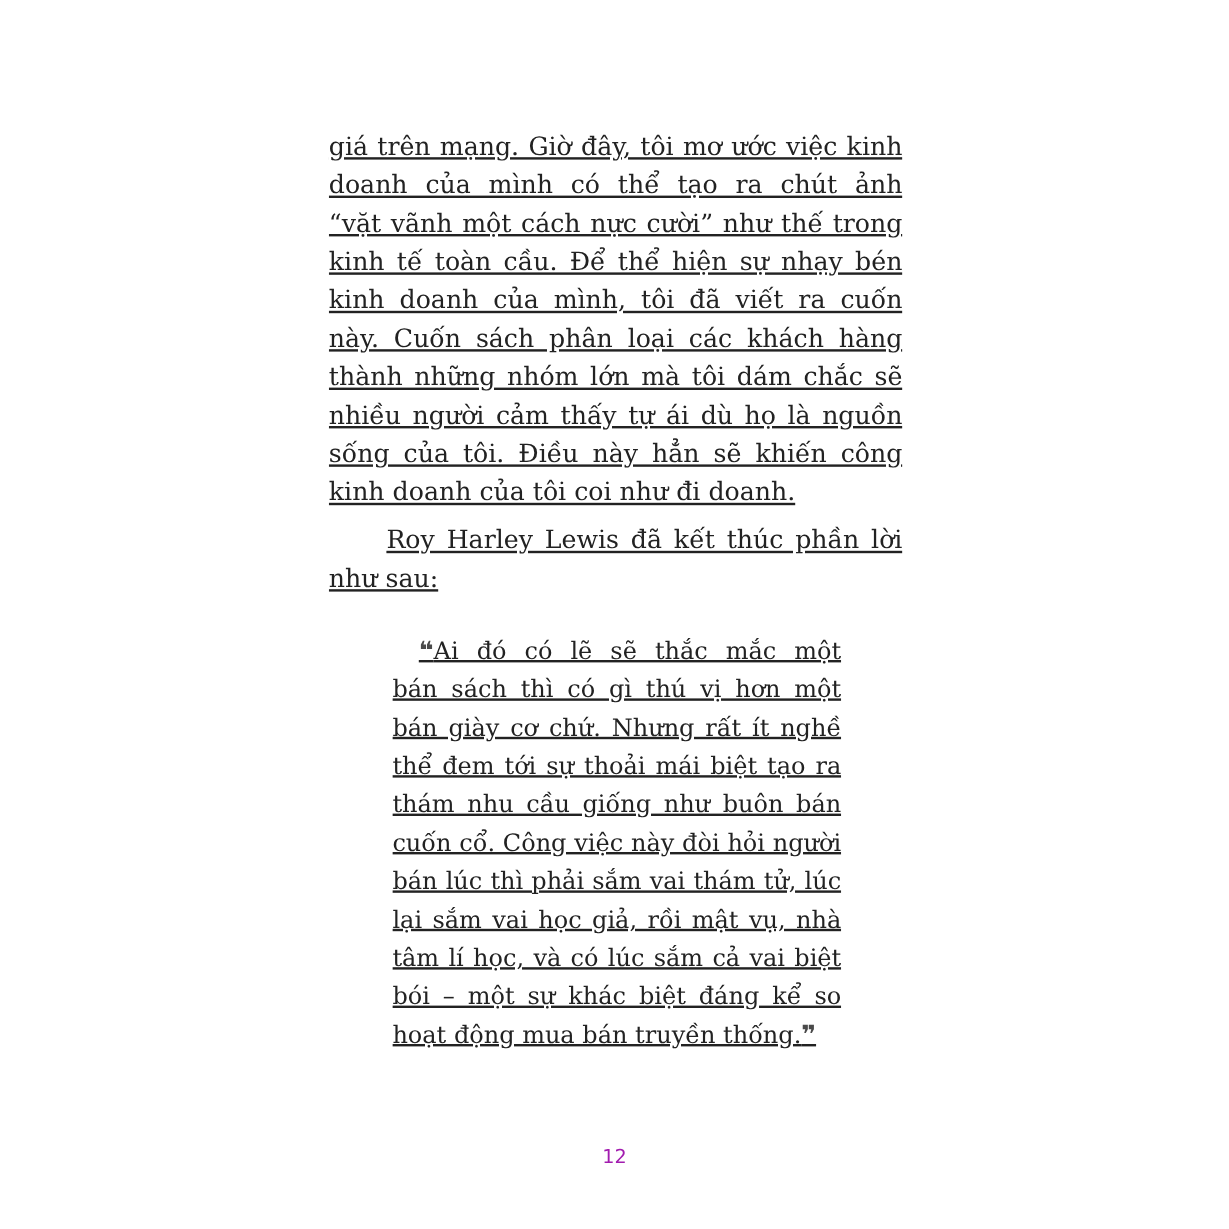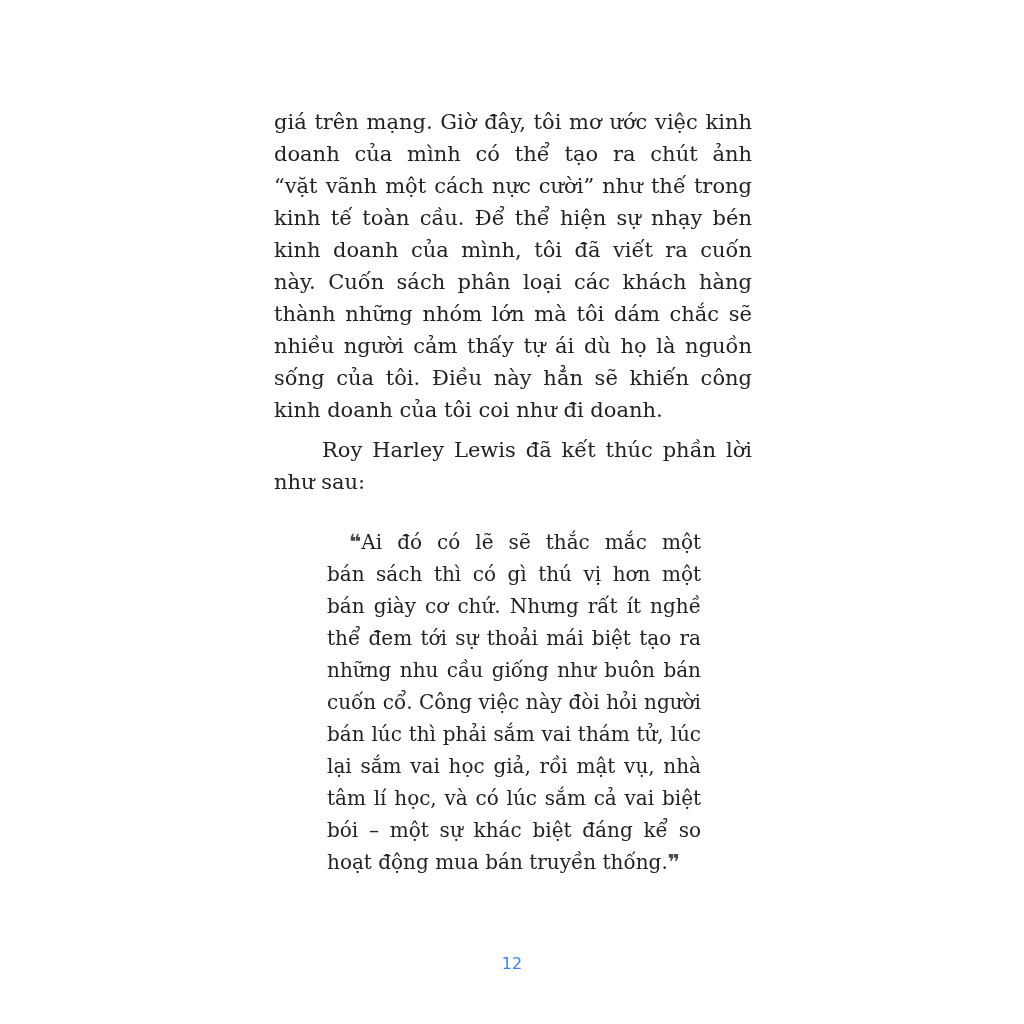--- a/index.html
+++ b/index.html
@@ -18,20 +18,21 @@
   .para {
     position: absolute;
   }
   .line {
     height: 32px;
     line-height: 32px;
     text-align: justify;
     text-align-last: justify;
     overflow: hidden;
     white-space: normal;
+    text-decoration: underline;
   }
   .line.last {
     text-align-last: left;
   }
   #para1 {
     left: 274px;
     top: 106px;
     width: 478px;
     font-size: 21px;
   }
@@ -60,21 +61,21 @@
     font-size: 21px;
   }
   #page-number {
     position: absolute;
     top: 954px;
     left: 0;
     width: 1024px;
     text-align: center;
     font-family: "DejaVu Sans", sans-serif;
     font-size: 16px;
-    color: #3b82f6;
+    color: #a21caf;
   }
 </style>
 </head>
 <body>
 
 <div>
 
   <div class="para" id="para1">
     <div class="line">giá trên mạng. Giờ đây, tôi mơ ước việc kinh</div>
     <div class="line">doanh của mình có thể tạo ra chút ảnh hưởng</div>
@@ -91,21 +92,21 @@
   <div class="para" id="para2">
     <div class="line first">Roy Harley Lewis đã kết thúc phần lời tựa</div>
     <div class="line last">như sau:</div>
   </div>
 
   <div class="para" id="quote">
     <div class="line first"><span class="qmark">❝</span><span>Ai đó có lẽ sẽ thắc mắc một người</span></div>
     <div class="line">bán sách thì có gì thú vị hơn một người</div>
     <div class="line">bán giày cơ chứ. Nhưng rất ít nghề có</div>
     <div class="line">thể đem tới sự thoải mái biệt tạo ra</div>
-    <div class="line">những nhu cầu giống như buôn bán</div>
+    <div class="line">thám nhu cầu giống như buôn bán</div>
     <div class="line">cuốn cổ. Công việc này đòi hỏi người</div>
     <div class="line">bán lúc thì phải sắm vai thám tử, lúc</div>
     <div class="line">lại sắm vai học giả, rồi mật vụ, nhà</div>
     <div class="line">tâm lí học, và có lúc sắm cả vai biệt</div>
     <div class="line">bói – một sự khác biệt đáng kể so với</div>
     <div class="line last"><span>hoạt động mua bán truyền thống.</span><span class="qmark">❞</span></div>
   </div>
 
   <div id="page-number">12</div>
 

